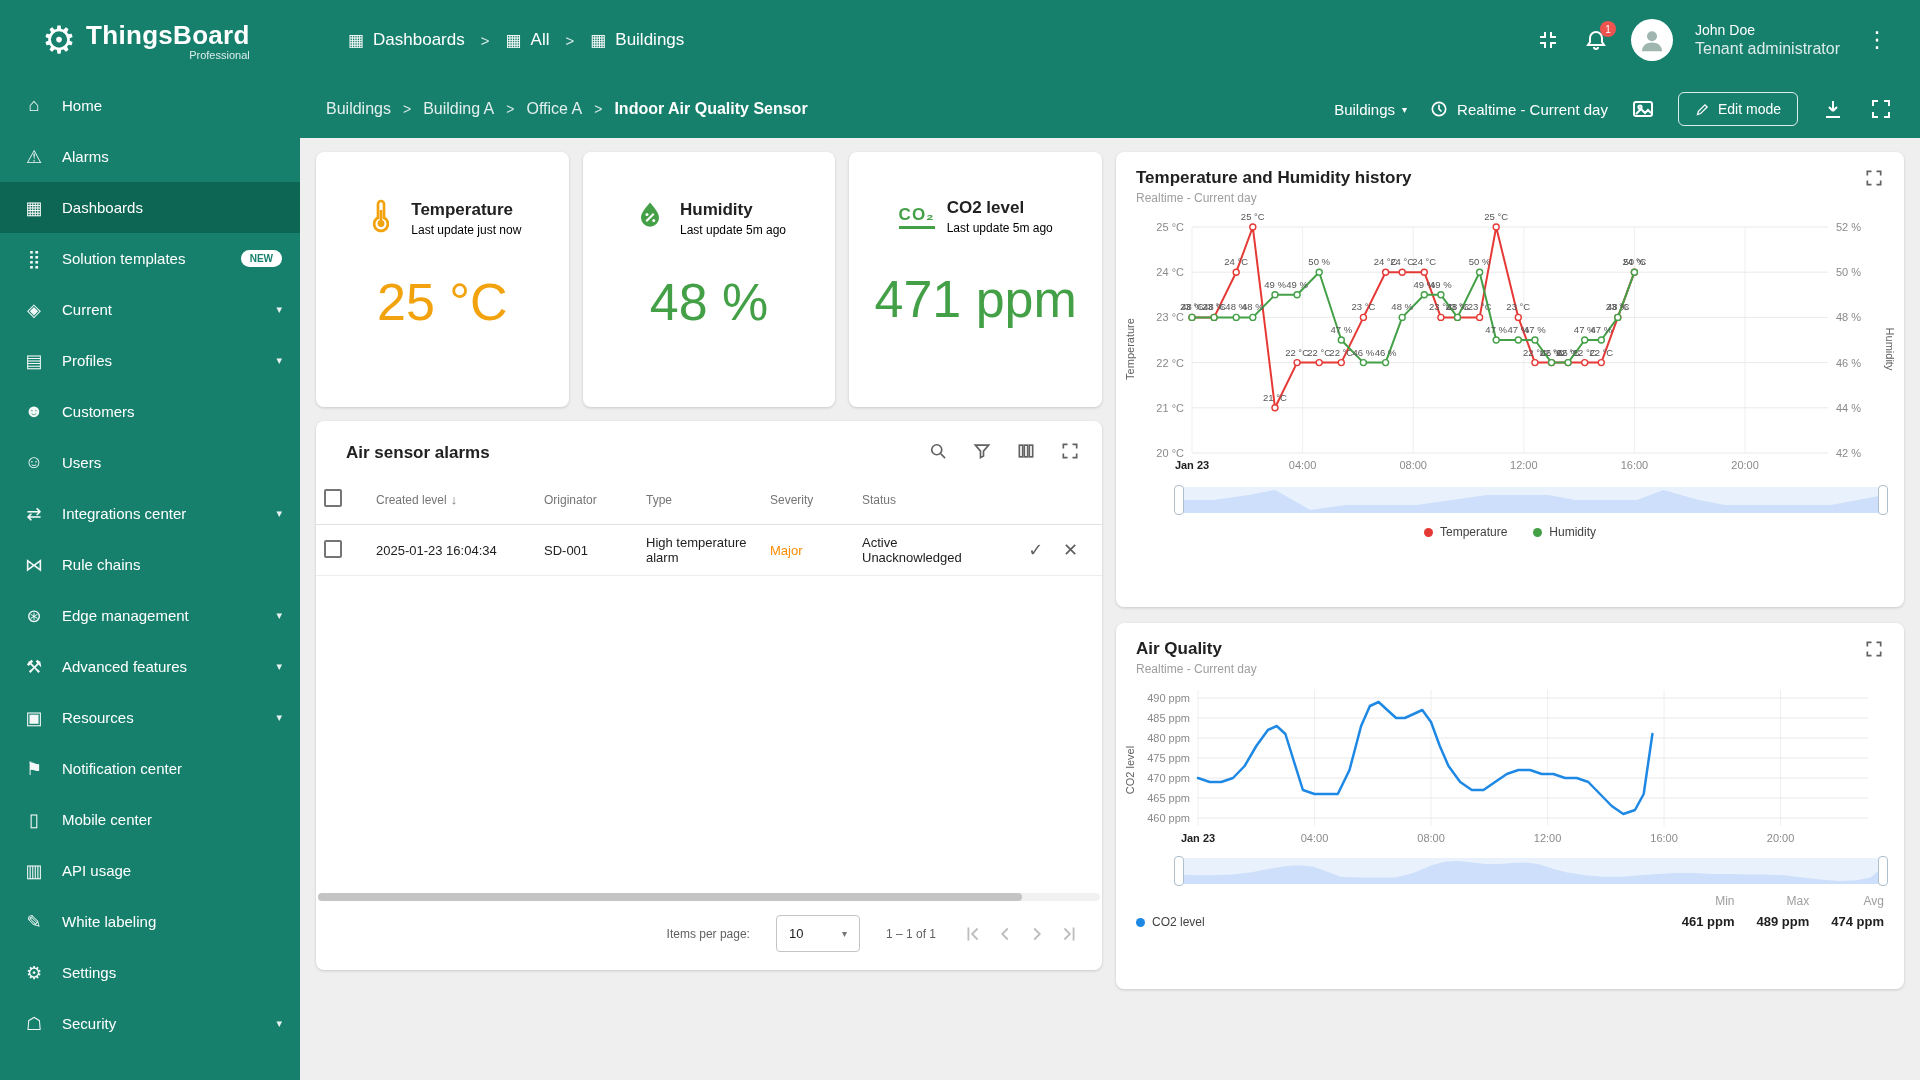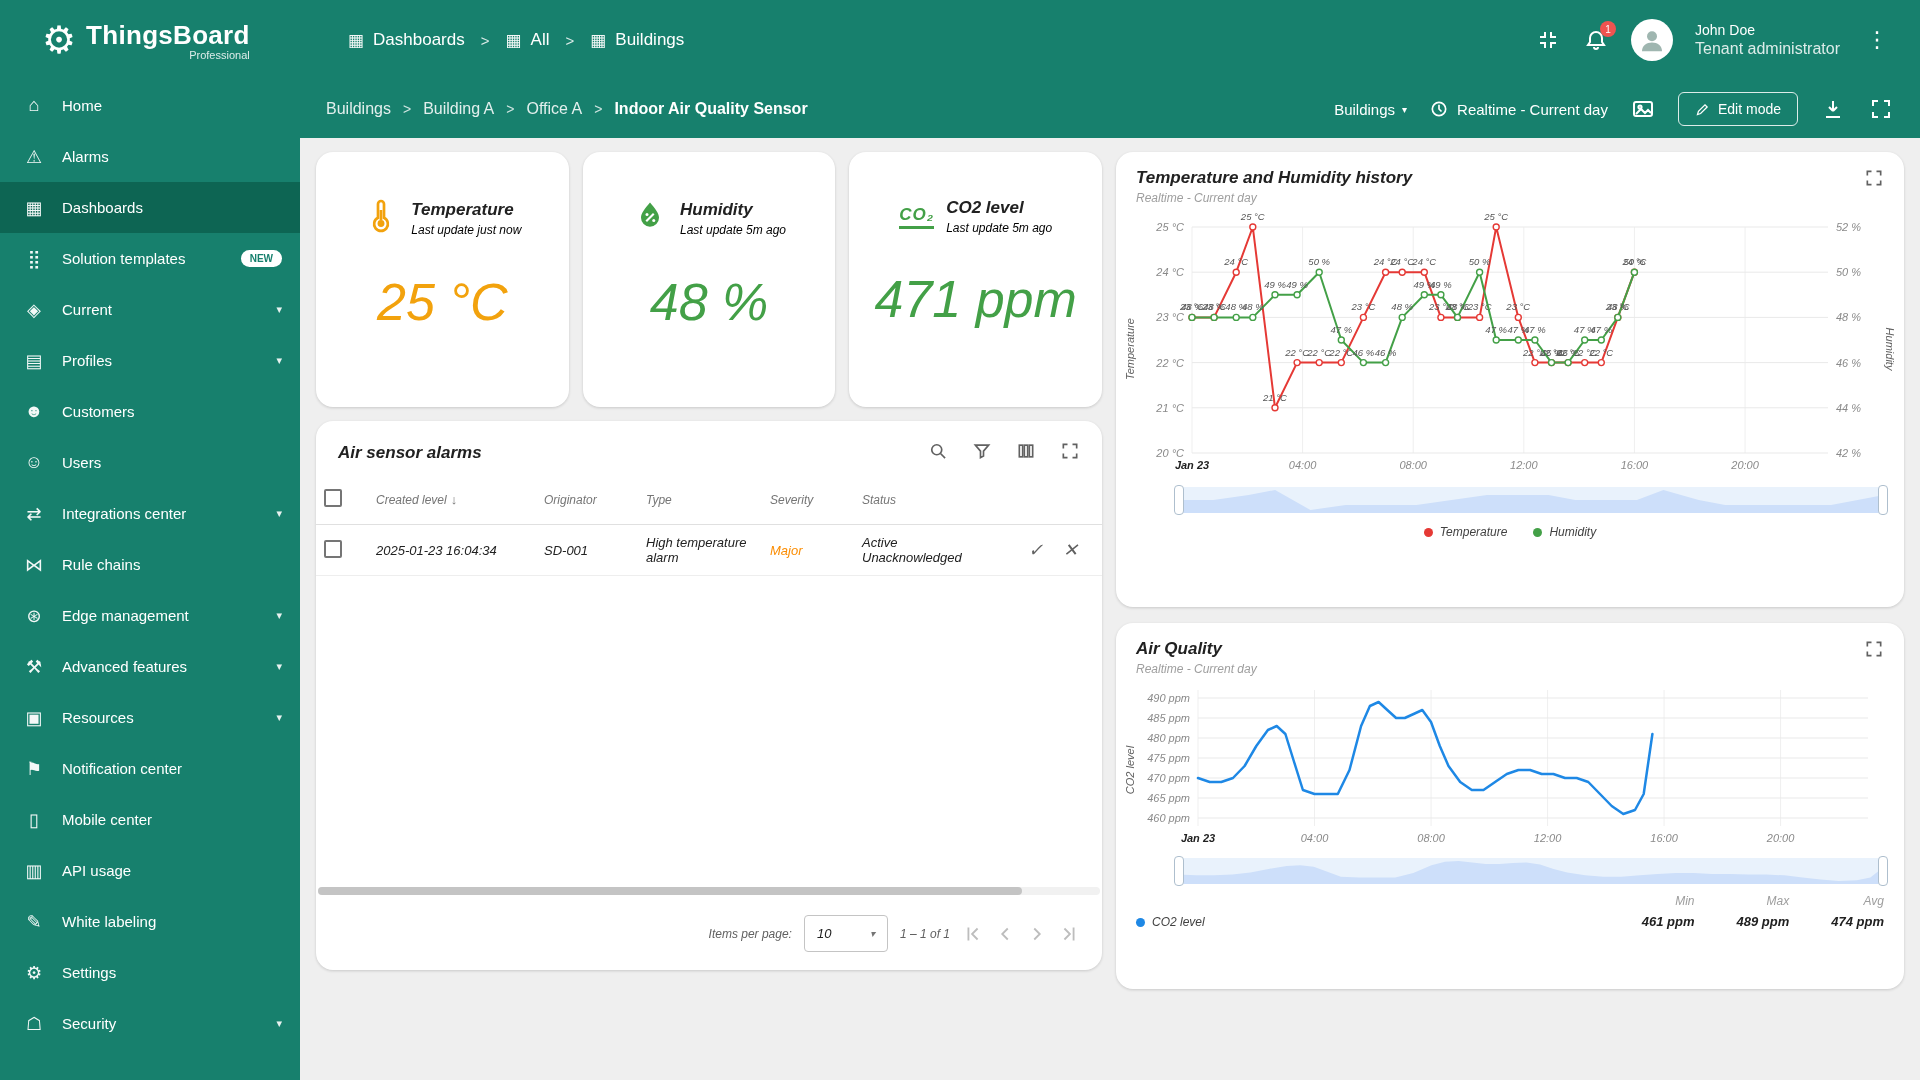--- a/index.html
+++ b/index.html
@@ -49,51 +49,51 @@
   .sub-right { margin-left:auto; display:flex; align-items:center; gap:22px; }
   .entity-select { display:flex; align-items:center; gap:7px; font-size:15px; cursor:pointer; }
   .tw { display:flex; align-items:center; gap:8px; font-size:15px; cursor:pointer; }
   .edit-btn { display:flex; align-items:center; gap:8px; border:1px solid rgba(255,255,255,.85);
     border-radius:6px; padding:8px 16px; font-size:14px; cursor:pointer; }
   .edit-btn svg { width:15px; height:15px; stroke:#fff; fill:none; stroke-width:2; }
 
   .content { flex:1; display:flex; gap:14px; padding:14px 16px; min-height:0; }
   .col-left { width:786px; flex-shrink:0; display:flex; flex-direction:column; }
   .col-right { flex:1; display:flex; flex-direction:column; min-width:0; }
-  .card { background:#fff; border-radius:17px; box-shadow:0 1px 3px rgba(0,0,0,.16);font-style:italic; }
+  .card { background:#fff; border-radius:8px; box-shadow:0 1px 3px rgba(0,0,0,.16); }
 
   
   .stats-row { display:flex; gap:14px; height:255px; }
   .stat-card { flex:1; display:flex; flex-direction:column; align-items:center; padding-top:46px; }
   .stat-head { display:flex; align-items:center; gap:12px; }
   .stat-ico svg { width:36px; height:36px; }
   .co2-glyph { font-size:17px; font-weight:bold; color:#43a047; letter-spacing:1px; border-bottom:3px solid #43a047; padding-bottom:1px; }
   .stat-title { font-size:17px; font-weight:bold; color:#212121; }
   .stat-sub { font-size:12px; color:#000000; margin-top:3px; }
   .stat-value { font-size:52px; font-weight:500; margin-top:34px; }
 
   
   .alarm-card { margin-top:14px; height:549px; display:flex; flex-direction:column; overflow:hidden; }
-  .alarm-head { display:flex; align-items:center; padding:20px 22px 14px 22px; }
+  .alarm-head { display:flex; align-items:center; padding:20px 22px 14px 22px;margin-left:8px; }
   .alarm-title { font-size:17px; font-weight:bold; color:#212121; flex:1; }
   .alarm-tools { display:flex; gap:24px; }
   .tool-ic { cursor:pointer; }
   .tool-ic svg { width:20px; height:20px; stroke:#616161; fill:none; stroke-width:2; }
   table.alarms { width:100%; border-collapse:collapse; table-layout:fixed; }
   table.alarms th { font-size:12px; color:#757575; font-weight:500; text-align:left; padding:10px 8px 14px 8px;
     border-bottom:1px solid #e0e0e0; }
   table.alarms td { font-size:13px; color:#212121; padding:10px 8px; border-bottom:1px solid #eee; vertical-align:middle;margin-top:33px; }
   .chk { width:18px; height:18px; border:2px solid #757575; border-radius:2px; display:inline-block; cursor:pointer; }
   .sort-ic { color:#757575; font-size:13px; margin-left:4px; }
   .sev { font-weight:500; }
   .row-act { color:#616161; font-size:18px; cursor:pointer; padding:0 8px; }
   .alarm-spacer { flex:1; }
   .hscroll { height:8px; background:#f1f1f1; margin:0 2px; border-radius:4px; position:relative; }
   .hscroll-thumb { position:absolute; left:0; top:0; height:100%; width:90%; background:#c4c4c4; border-radius:4px; cursor:grab; }
-  .alarm-foot { display:flex; align-items:center; justify-content:flex-end; gap:12px; padding:20px 22px 18px 22px;
+  .alarm-foot { display:flex; align-items:center; justify-content:flex-end; gap:26px; padding:14px 22px 18px 22px;
     font-size:12px; color:#616161; }
   .ipp-select { display:flex; align-items:center; gap:14px; border:1px solid #c4c4c4; border-radius:4px;
     padding:10px 12px; font-size:13px; color:#212121; cursor:pointer; min-width:84px; justify-content:space-between; }
   .pg { display:flex; gap:10px; align-items:center; }
   .pg svg { width:22px; height:22px; stroke:#bdbdbd; fill:none; stroke-width:2; cursor:default; }
 
   
   .chart-card { display:flex; flex-direction:column; overflow:hidden; }
   .chart-card.first { height:455px; margin-bottom:16px; }
   .chart-card.second { height:366px; }
@@ -112,21 +112,21 @@
   .axis-right { right:-26px; top:50%; transform:rotate(90deg); transform-origin:center; width:80px; text-align:center; }
   .preview { position:relative; height:26px; margin:8px 20px 4px 62px; background:#e9f2fc; border-radius:5px; }
   .preview svg { position:absolute; inset:0; width:100%; height:100%; }
   .ph { position:absolute; top:-2px; width:10px; height:30px; background:#fff; border:1px solid #aebfce; border-radius:4px; cursor:ew-resize; z-index:2; }
   .ph.l { left:-4px; } .ph.r { right:-4px; }
   .legend-row { display:flex; justify-content:center; gap:26px; padding:8px 0 10px 0; }
   .leg-item { display:flex; align-items:center; gap:7px; font-size:12px; color:#424242; cursor:pointer; }
   .leg-dot { width:9px; height:9px; border-radius:50%; display:inline-block; }
   .chart2-foot { display:flex; align-items:flex-end; padding:6px 20px 14px 20px; }
   .chart2-foot .legend-row { padding:0; }
-  .co2-stats { margin-left:auto; display:flex; gap:42px; }
+  .co2-stats { margin-left:auto; display:flex; gap:22px; }
   .co2-stat { text-align:right; }
   .co2-stat .lbl { font-size:12px; color:#9e9e9e; }
   .co2-stat .val { font-size:13px; font-weight:bold; color:#212121; margin-top:6px; }
 </style>
 </head>
 <body>
 
 <div class="app">
 
   <header class="topbar">

